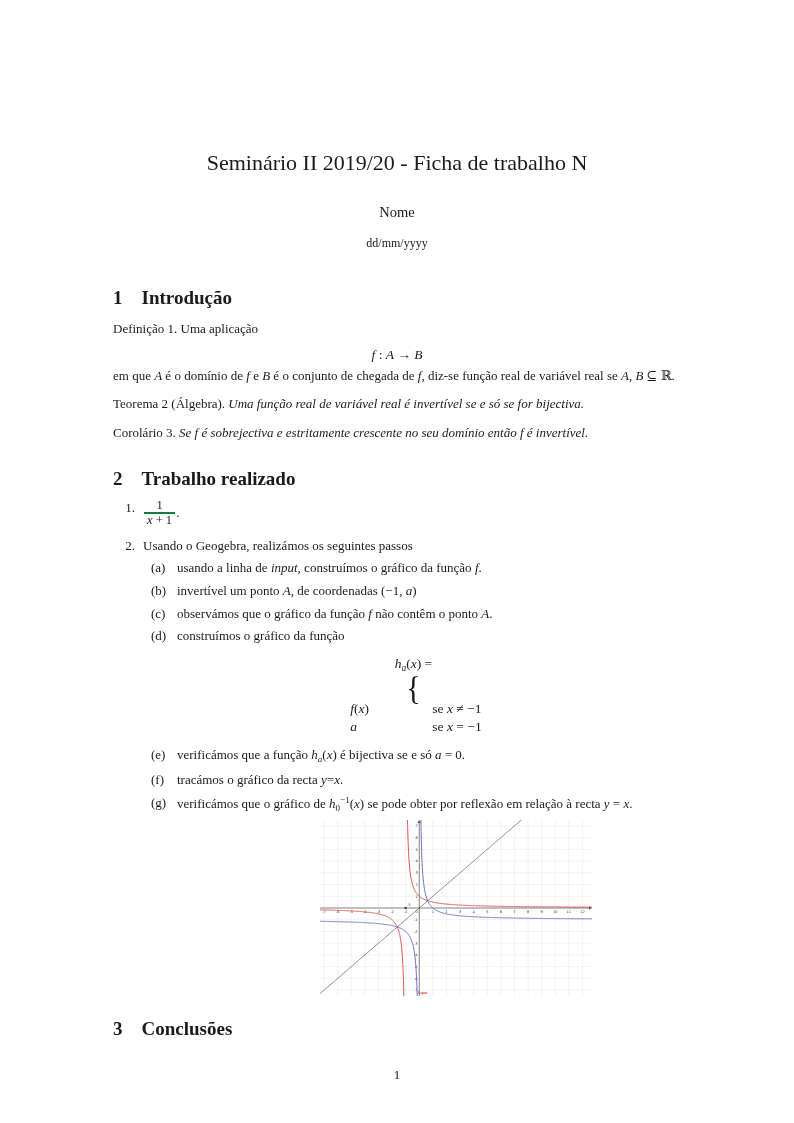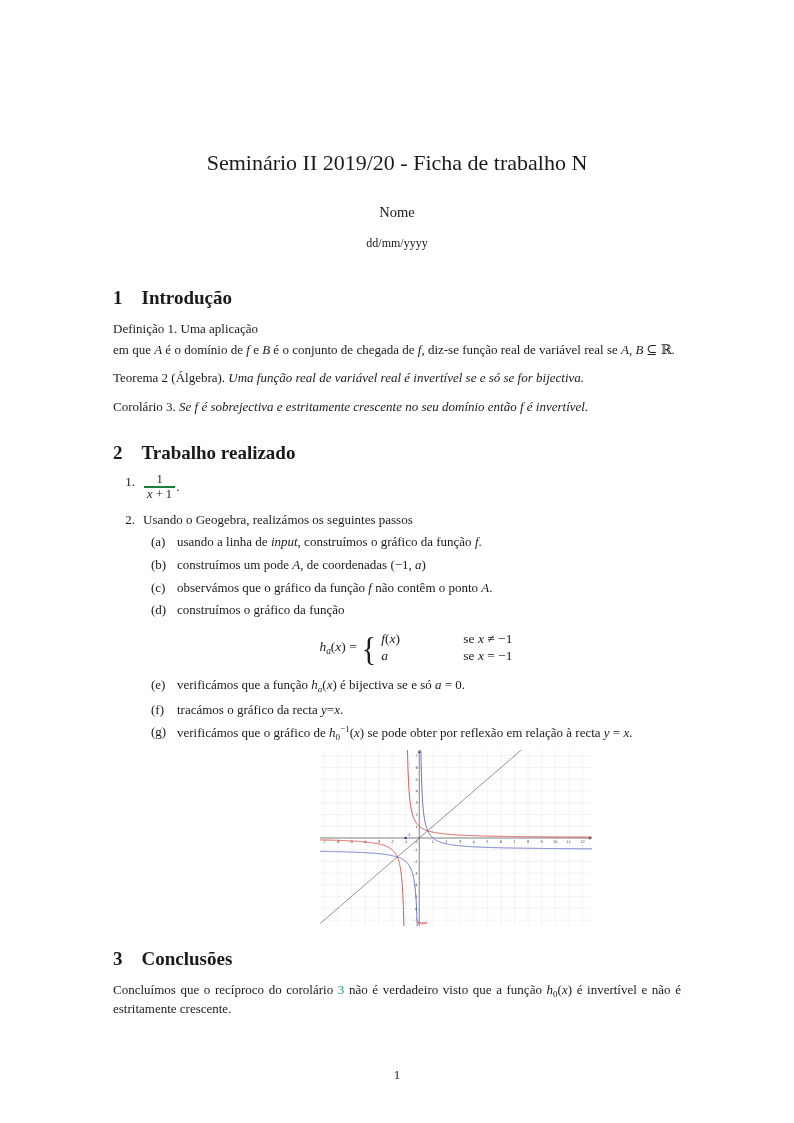--- a/index.html
+++ b/index.html
@@ -27,21 +27,21 @@
   .seg-link{color:#17a186;}
   .list-item{display:flex;margin-top:10px;line-height:1.28;}
   .list-item .marker{flex:0 0 22px;text-align:right;margin-right:8px;}
   .li-body{flex:1;}
   .sublist{margin-left:38px;}
   .sublist .list-item{margin-top:6px;}
   .sublist .list-item .marker{flex:0 0 24px;text-align:left;margin-right:2px;}
   .frac{display:inline-block;text-align:center;vertical-align:middle;font-size:12.5px;line-height:1.05;margin:0 1px;transform:translateY(-1px);}
   .frac .num{display:block;padding:0 3px;}
   .frac .den{display:block;border-top:2px solid #15803d;padding:0 3px;}
-  .display-math{display:flex;justify-content:center;align-items:center;margin:11px 0 12px;font-size:13.5px;}
+  .display-math{display:flex;justify-content:center;align-items:center;margin:11px 0 12px;font-size:13.5px;flex-direction:column;}
   .display-math .lhs{margin-right:5px;}
   .brace{font-size:30px;font-weight:400;line-height:0.9;transform:scaleY(1.15);margin-right:5px;}
   .cases{display:flex;flex-direction:column;line-height:1.3;}
   .case-row{display:flex;gap:36px;}
   .case-expr{width:46px;}
   .figure{margin:6px 0 4px 207px;width:272px;height:176px;}
   .footer{position:absolute;bottom:40px;left:0;right:0;text-align:center;font-size:13px;}
 </style>
 </head>
 <body>
@@ -51,20 +51,21 @@
   <h1 class="title">Seminário II 2019/20 - Ficha de trabalho N</h1>
   <div class="author">Nome</div>
   <div class="date">dd/mm/yyyy</div>
 
   <div class="section-heading sh1">
     <span class="sec-num">1</span>
     <span>Introdução</span>
   </div>
 
   <p class="para"><span class="seg-b">Definição 1.</span><span class="seg-r"> Uma aplicação</span></p>
+  <div class="center-math"><span class="seg-i">f</span><span class="seg-r"> : </span><span class="seg-i">A</span><span class="seg-r"> → </span><span class="seg-i">B</span></div>
   <p class="para tight"><span class="seg-r">em que </span><span class="seg-i">A</span><span class="seg-r"> é o domínio de </span><span class="seg-i">f</span><span class="seg-r"> e </span><span class="seg-i">B</span><span class="seg-r"> é o conjunto de chegada de </span><span class="seg-i">f</span><span class="seg-r">, diz-se função real de variável real se </span><span class="seg-i">A, B </span><span class="seg-r">⊆ ℝ.</span></p>
   <p class="para"><span class="seg-b">Teorema 2</span><span class="seg-r"> (Álgebra). </span><span class="seg-i">Uma função real de variável real é invertível se e só se for bijectiva.</span></p>
   <p class="para"><span class="seg-b">Corolário 3.</span><span class="seg-r"> </span><span class="seg-i">Se f é sobrejectiva e estritamente crescente no seu domínio então f é invertível.</span></p>
 
   <div class="section-heading sh2">
     <span class="sec-num">2</span>
     <span>Trabalho realizado</span>
   </div>
 
   <div class="list-item">
@@ -79,21 +80,21 @@
     <span class="li-body">Usando o Geogebra, realizámos os seguintes passos</span>
   </div>
 
   <div class="sublist">
     <div class="list-item">
       <span class="marker">(a)</span>
       <span class="li-body"><span class="seg-r">usando a linha de </span><span class="seg-i">input</span><span class="seg-r">, construímos o gráfico da função </span><span class="seg-i">f</span><span class="seg-r">.</span></span>
     </div>
     <div class="list-item">
       <span class="marker">(b)</span>
-      <span class="li-body"><span class="seg-r">construímos um pode </span><span class="seg-i">A</span><span class="seg-r">, de coordenadas (−1</span><span class="seg-i">, a</span><span class="seg-r">)</span></span>
+      <span class="li-body"><span class="seg-r">invertível um ponto </span><span class="seg-i">A</span><span class="seg-r">, de coordenadas (−1</span><span class="seg-i">, a</span><span class="seg-r">)</span></span>
     </div>
     <div class="list-item">
       <span class="marker">(c)</span>
       <span class="li-body"><span class="seg-r">observámos que o gráfico da função </span><span class="seg-i">f</span><span class="seg-r"> não contêm o ponto </span><span class="seg-i">A</span><span class="seg-r">.</span></span>
     </div>
     <div class="list-item">
       <span class="marker">(d)</span>
       <span class="li-body"><span class="seg-r">construímos o gráfico da função</span></span>
     </div>
 
@@ -222,17 +223,16 @@
           <text x="87.68" y="86.2" font-size="4.4" fill="#222" font-style="italic">A</text>
           <text x="97.92" y="174" font-size="4.6" fill="#d02020">Input</text>
         </svg></div>
   </div>
 
   <div class="section-heading sh3">
     <span class="sec-num">3</span>
     <span>Conclusões</span>
   </div>
 
-  <p class="para"><span class="seg-r">Concluímos que o recíproco do corolário </span><span class="seg-link">3</span><span class="seg-r"> não é verdadeiro visto que a função </span><span class="seg-i">h</span><span class="seg-sub">0</span><span class="seg-r">(</span><span class="seg-i">x</span><span class="seg-r">) é invertível e não é estritamente crescente.</span></p>
 
   <div class="footer">1</div>
 
 </div>
 
 </body></html>

